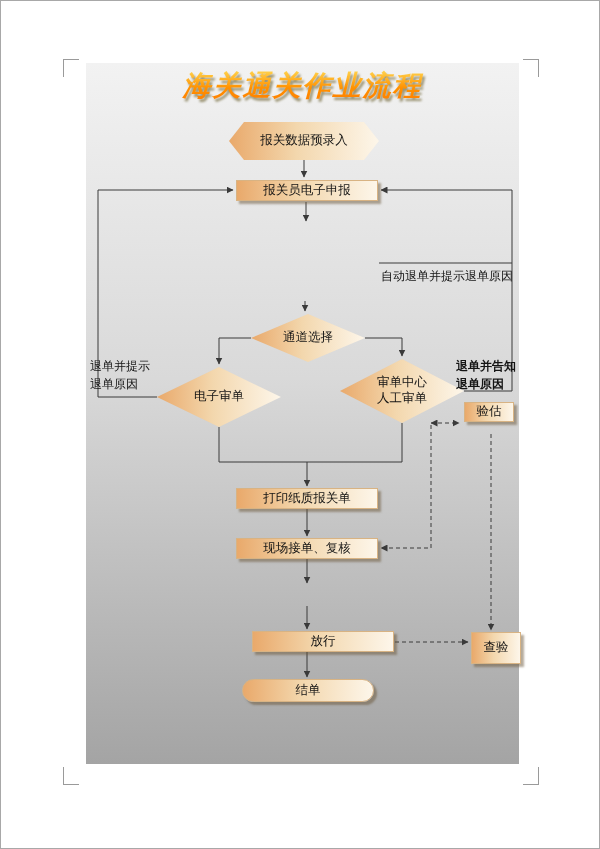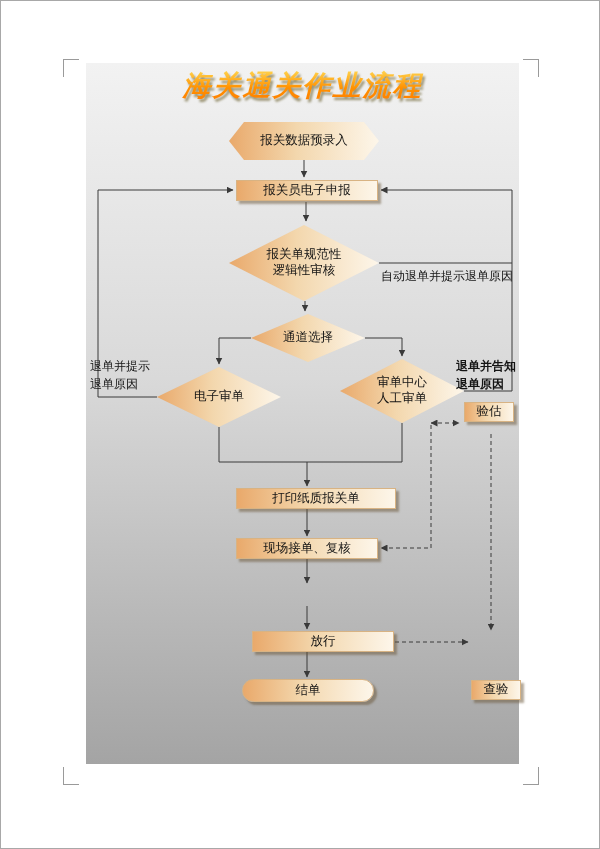--- a/index.html
+++ b/index.html
@@ -131,60 +131,56 @@
   </svg>
 
   <div class="node hexagon" style="left:228px;top:121px;width:150px;height:38px;">
     <span class="lbl">报关数据预录入</span>
   </div>
 
   <div class="node rectn" style="left:235px;top:179px;width:142px;height:21px;">
     <span class="lbl">报关员电子申报</span>
   </div>
 
-  <div class="node diamond" style="left:228px;top:224px;width:150px;height:76px;">
-    <span class="lbl">报关单规范性
-逻辑性审核</span>
-  </div>
 
   <div class="node diamond" style="left:250px;top:313px;width:114px;height:48px;">
     <span class="lbl">通道选择</span>
   </div>
 
   <div class="node diamond" style="left:156px;top:366px;width:124px;height:60px;">
     <span class="lbl">电子审单</span>
   </div>
 
   <div class="node diamond" style="left:339px;top:358px;width:124px;height:64px;">
     <span class="lbl">审单中心
 人工审单</span>
   </div>
 
   <div class="node rectn" style="left:463px;top:401px;width:50px;height:20px;">
     <span class="lbl">验估</span>
   </div>
 
-  <div class="node rectn" style="left:235px;top:487px;width:160px;height:21px;">
+  <div class="node rectn" style="left:235px;top:487px;width:142px;height:21px;">
     <span class="lbl">打印纸质报关单</span>
   </div>
 
   <div class="node rectn" style="left:235px;top:537px;width:142px;height:21px;">
     <span class="lbl">现场接单、复核</span>
   </div>
 
 
   <div class="node rectn" style="left:235px;top:630px;width:142px;height:21px;margin-left:16px;">
     <span class="lbl">放行</span>
   </div>
 
   <div class="node rectn pill" style="left:241px;top:678px;width:132px;height:23px;">
     <span class="lbl">结单</span>
   </div>
 
-  <div class="node rectn" style="left:470px;top:631px;width:50px;height:20px;margin-top:48px;">
+  <div class="node rectn" style="left:470px;top:631px;width:50px;height:32px;">
     <span class="lbl">查验</span>
   </div>
 
   <div class="edge-label" style="left:380px;top:266px;width:140px;">自动退单并提示退单原因</div>
 
   <div class="edge-label" style="left:89px;top:356px;width:70px;">退单并提示
 退单原因</div>
 
   <div class="edge-label" style="left:455px;top:356px;width:70px;font-weight:bold;">退单并告知
 退单原因</div>

